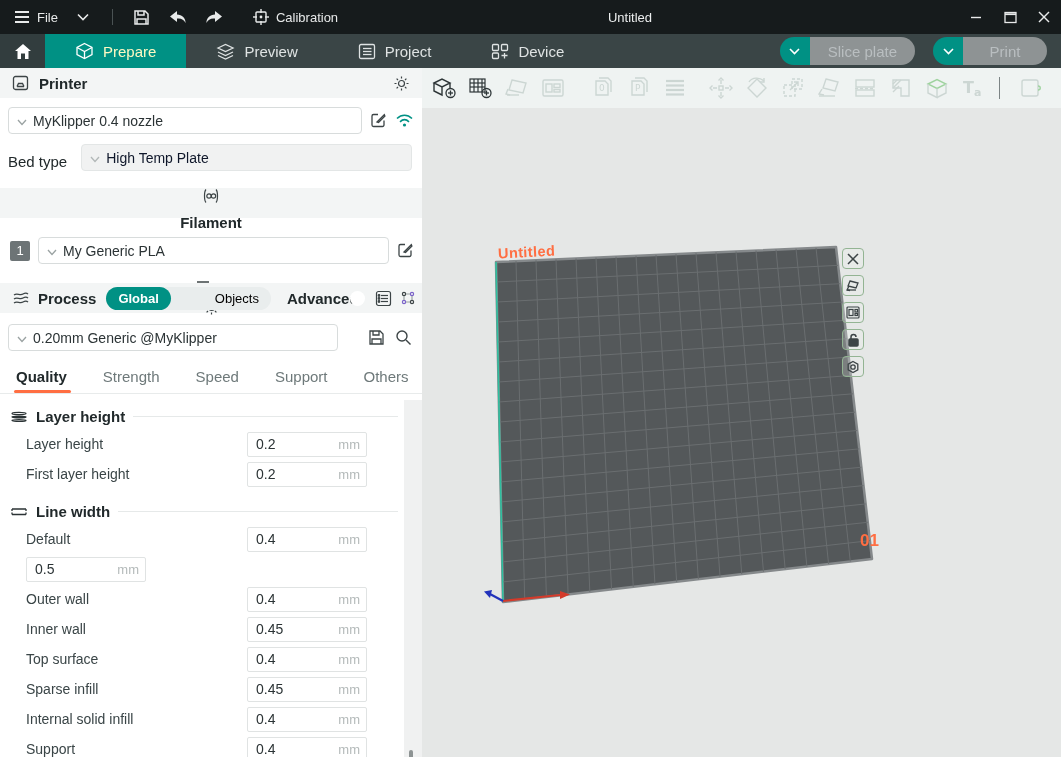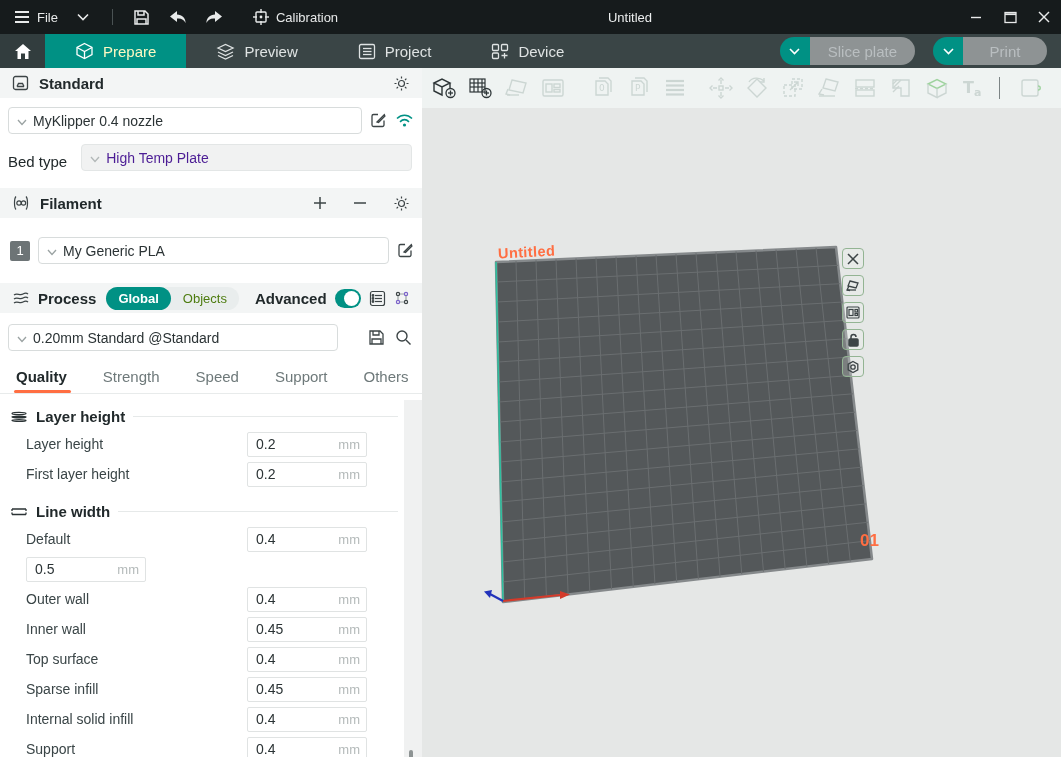--- a/index.html
+++ b/index.html
@@ -35,26 +35,26 @@
   .viewport { flex:1; position:relative; background:#e5e7e6; overflow:hidden; }
 
   
   .sec-head { height:30px; background:#f3f5f5; display:flex; align-items:center; padding:0 12px; gap:10px; }
   .sec-title { font-size:15px; font-weight:bold; color:#21292b; flex:none; }
   .sec-spacer { flex:1; }
   .ico { display:inline-flex; align-items:center; justify-content:center; color:#3c4446; }
   .combo { height:27px; border:1px solid #d8dcdc; border-radius:4px; background:#fff;
     display:flex; align-items:center; padding:0 8px; gap:6px; font-size:14px; color:#2b3335; }
   .combo .chev { color:#9aa2a2; }
-  .combo.disabled { background:#f1f2f2; border-color:#e3e6e6; color:#4c1d95; }
+  .combo.disabled { background:#f1f2f2; border-color:#e3e6e6; color:#0f172a; }
   .row { display:flex; align-items:center; }
   .prepare-underline { position:absolute; left:45px; top:66px; width:135px; height:2px; background:#009184; z-index:5; }
 
-  .pill-toggle { display:flex; background:#e9eded; border-radius:12px; height:23px; align-items:center; font-size:13px; }
-  .pill-seg { padding:0 12px; height:23px; display:flex; align-items:center; border-radius:12px; color:#4d7c0f; }
+  .pill-toggle { display:flex; background:#e9eded; border-radius:12px; height:23px; align-items:center; font-size:13px;gap:32px; }
+  .pill-seg { padding:0 12px; height:23px; display:flex; align-items:center; border-radius:12px; color:#000000; }
   .pill-seg.on { background:#009184; color:#fff; font-weight:bold; }
   .switch { width:35px; height:19px; border-radius:10px; background:#009184; position:relative; }
   .switch .knob { position:absolute; right:2px; top:2px; width:15px; height:15px; border-radius:50%; background:#fff; }
 
   .ptabs { display:flex; align-items:flex-end; gap:0; padding:0 0 0 16px; height:30px; margin-top:12px; }
   .ptab { font-size:15px; color:#6e797a; padding:0 0 8px 0; margin-right:36px; position:relative; }
   .ptab.active { color:#21292b; font-weight:bold; }
   .ptab.active::after { content:""; position:absolute; left:-2px; right:-4px; bottom:0; height:3px; background:#ff6e42; border-radius:2px; }
   .ptabs-border { height:1px; background:#e8ebeb; }
 
@@ -254,21 +254,21 @@
 
     <div class="sec-head">
       <span class="ico">
         <svg width="17" height="16" viewBox="0 0 17 16">
             <g fill="none" stroke="#3c4446" stroke-width="1.3">
               <rect x="1.5" y="1.5" width="14" height="13" rx="2"></rect>
               <path d="M5 11.5 h7 M5 11.5 l1.5-3 h4 l1.5 3"></path>
             </g>
           </svg>
       </span>
-      <span class="sec-title">Standard</span>
+      <span class="sec-title">Printer</span>
       <span class="sec-spacer"></span>
       <span class="ico">
         <svg width="17" height="17" viewBox="0 0 17 17">
             <g fill="none" stroke="#3c4446" stroke-width="1.2">
               <circle cx="8.5" cy="8.5" r="3"></circle>
               <path d="M8.5 1.5 v2 M8.5 13.5 v2 M1.5 8.5 h2 M13.5 8.5 h2 M3.6 3.6 l1.4 1.4 M12 12 l1.4 1.4 M13.4 3.6 L12 5 M5 12 l-1.4 1.4"></path>
             </g>
           </svg>
       </span>
     </div>
@@ -306,21 +306,21 @@
       <div class="combo disabled" style="flex:1;">
         <span class="chev">
           <svg width="10" height="7" viewBox="0 0 10 7">
               <polyline points="1,1 5,5.5 9,1" fill="none" stroke="#b2b8b8" stroke-width="1.3"></polyline>
             </svg>
         </span>
         <span>High Temp Plate</span>
       </div>
     </div>
 
-    <div class="sec-head" style="margin-top:17px;">
+    <div class="sec-head" style="margin-top:17px;flex-direction:column;">
       <span class="ico">
         <svg width="18" height="16" viewBox="0 0 18 16">
             <g fill="none" stroke="#3c4446" stroke-width="1.2">
               <path d="M4 1.5 C2 3.5 2 12.5 4 14.5"></path>
               <path d="M14 1.5 C16 3.5 16 12.5 14 14.5"></path>
               <circle cx="7" cy="8" r="2.2"></circle>
               <circle cx="11.5" cy="8" r="2.2"></circle>
             </g>
           </svg>
       </span>
@@ -415,21 +415,21 @@
       </span>
     </div>
 
     <div class="row" style="padding:11px 10px 0 8px; gap:10px;">
       <div class="combo" style="width:330px;">
         <span class="chev">
           <svg width="10" height="7" viewBox="0 0 10 7">
               <polyline points="1,1 5,5.5 9,1" fill="none" stroke="#9aa2a2" stroke-width="1.3"></polyline>
             </svg>
         </span>
-        <span>0.20mm Standard @Standard</span>
+        <span>0.20mm Generic @MyKlipper</span>
       </div>
       <span class="sec-spacer"></span>
       <span class="ico">
         <svg width="17" height="17" viewBox="0 0 17 17">
             <path d="M2 2 h10 l3 3 v10 h-13 z M5 2 v4 h6 v-4 M4 15 v-5 h9 v5" fill="none" stroke="#3c4446" stroke-width="1.3"></path>
           </svg>
       </span>
       <span class="ico">
         <svg width="17" height="17" viewBox="0 0 17 17">
             <g fill="none" stroke="#3c4446" stroke-width="1.4">

